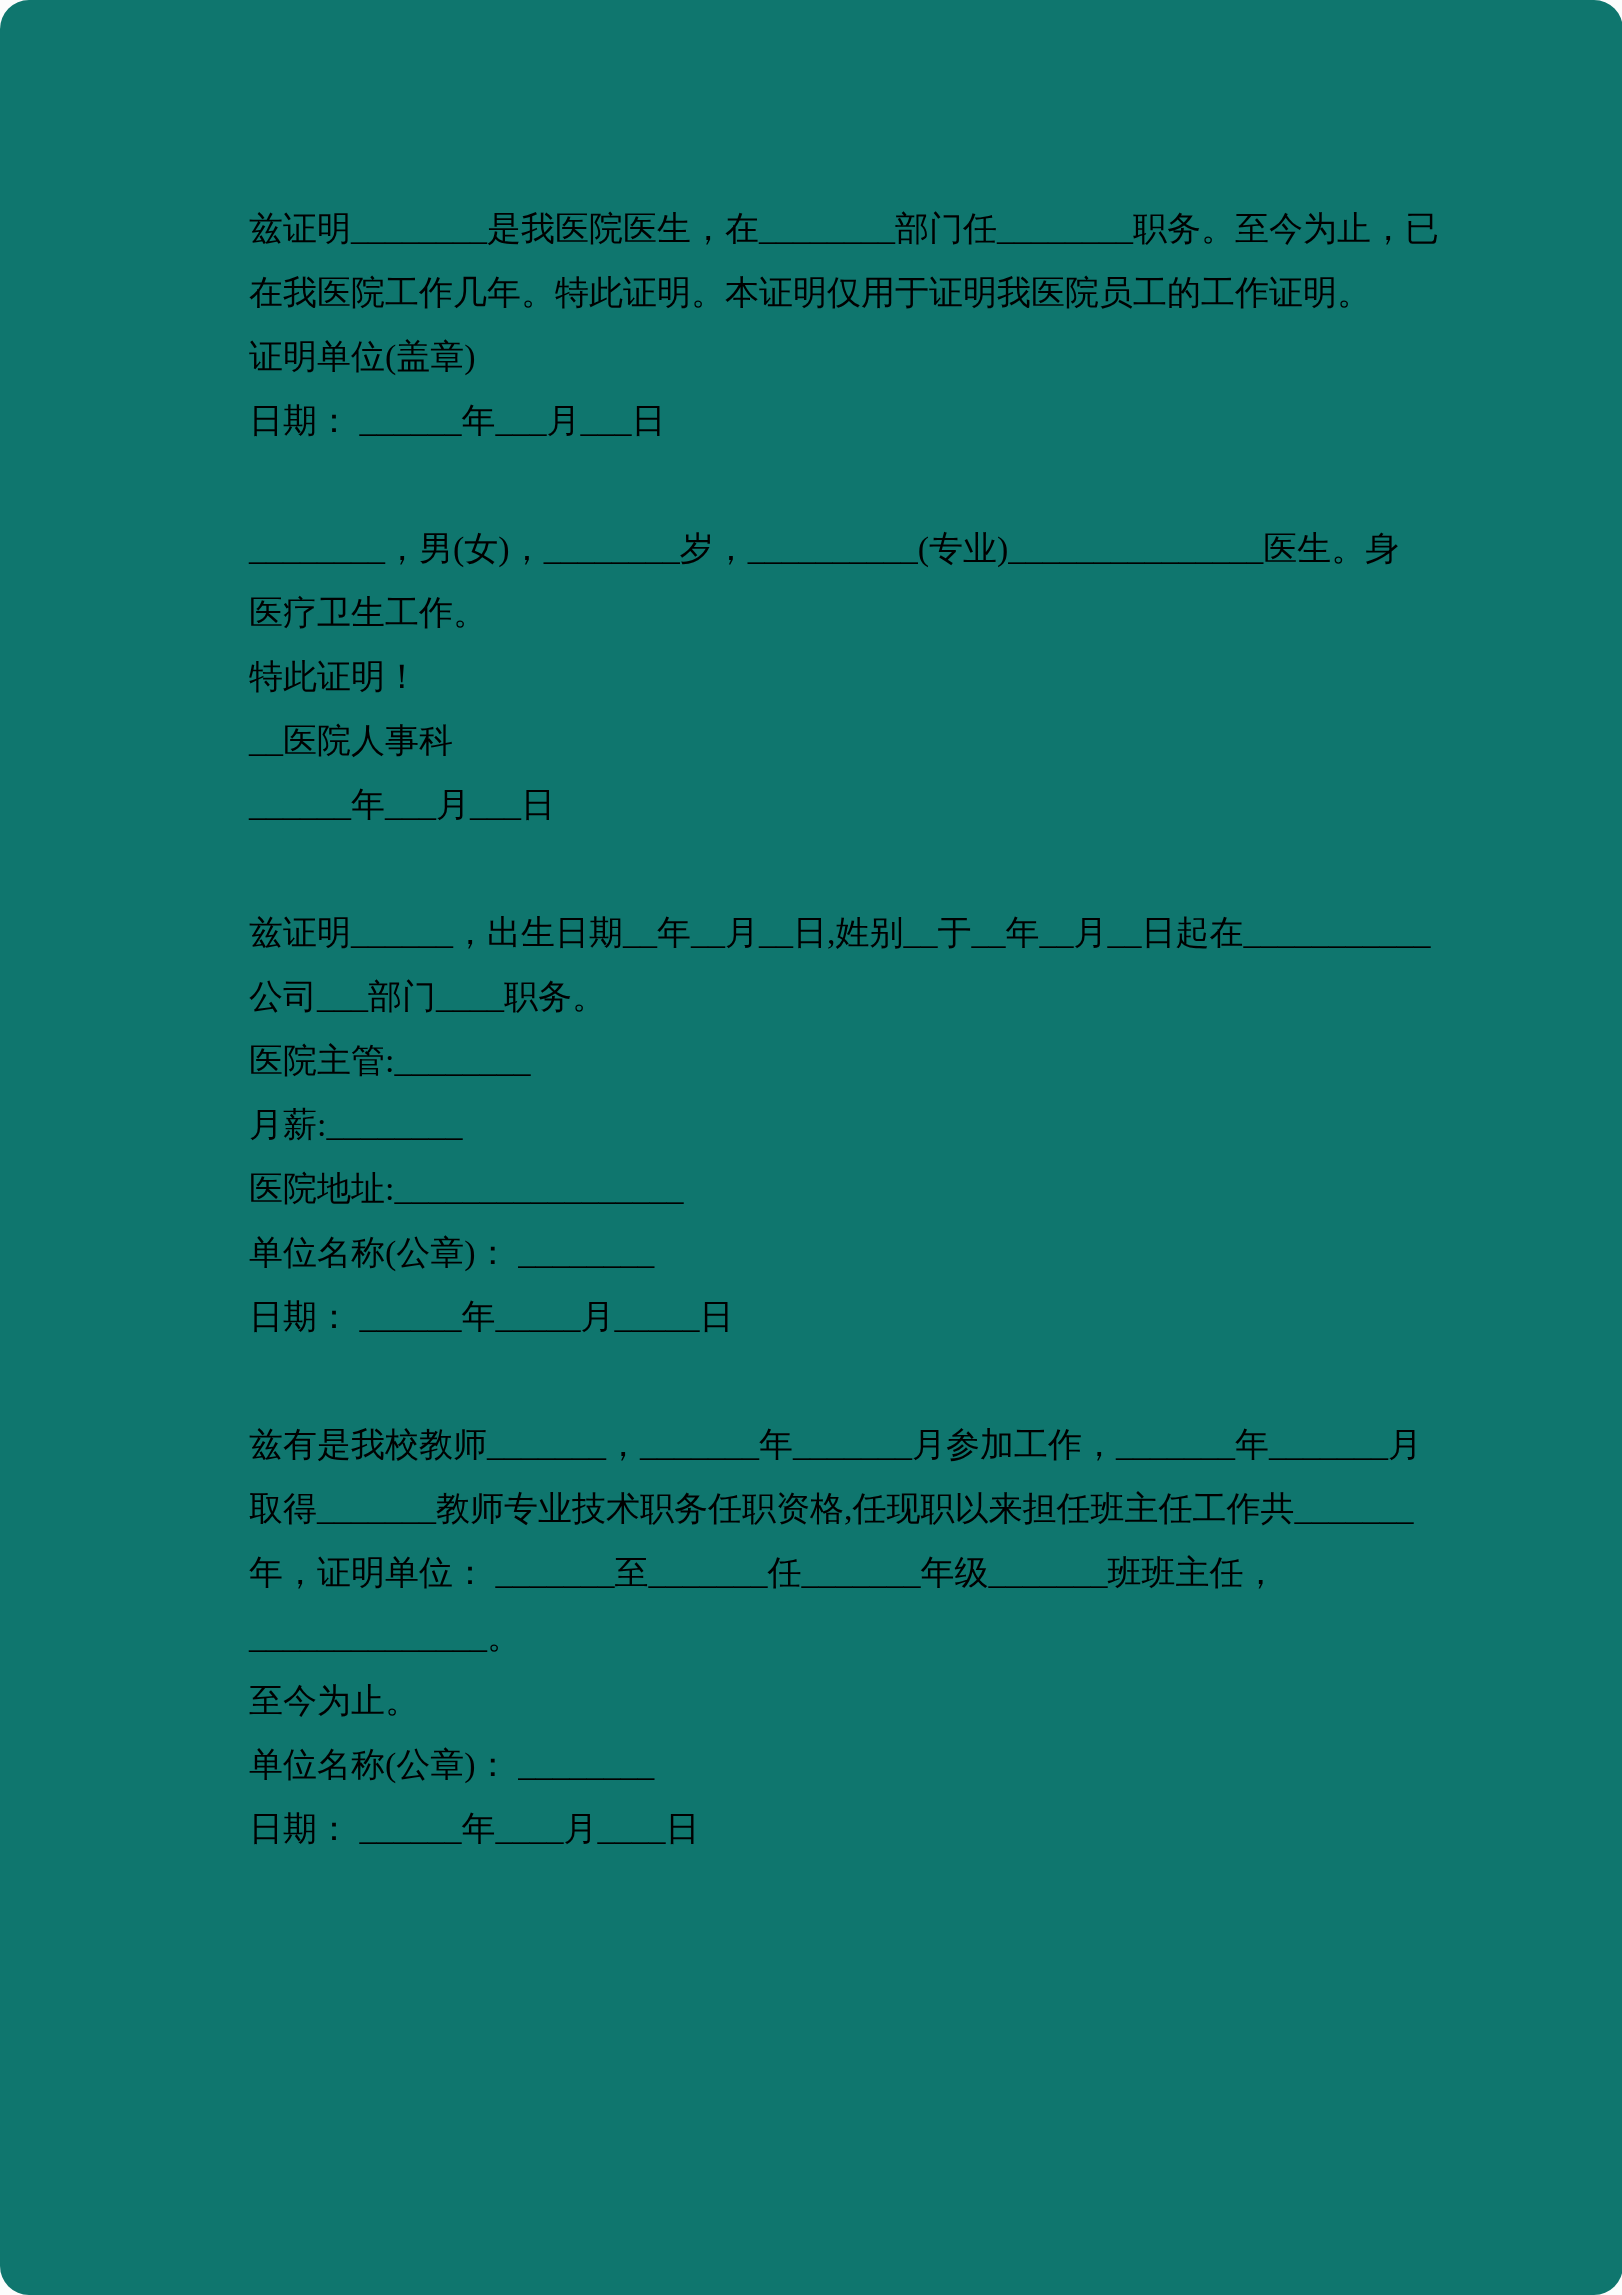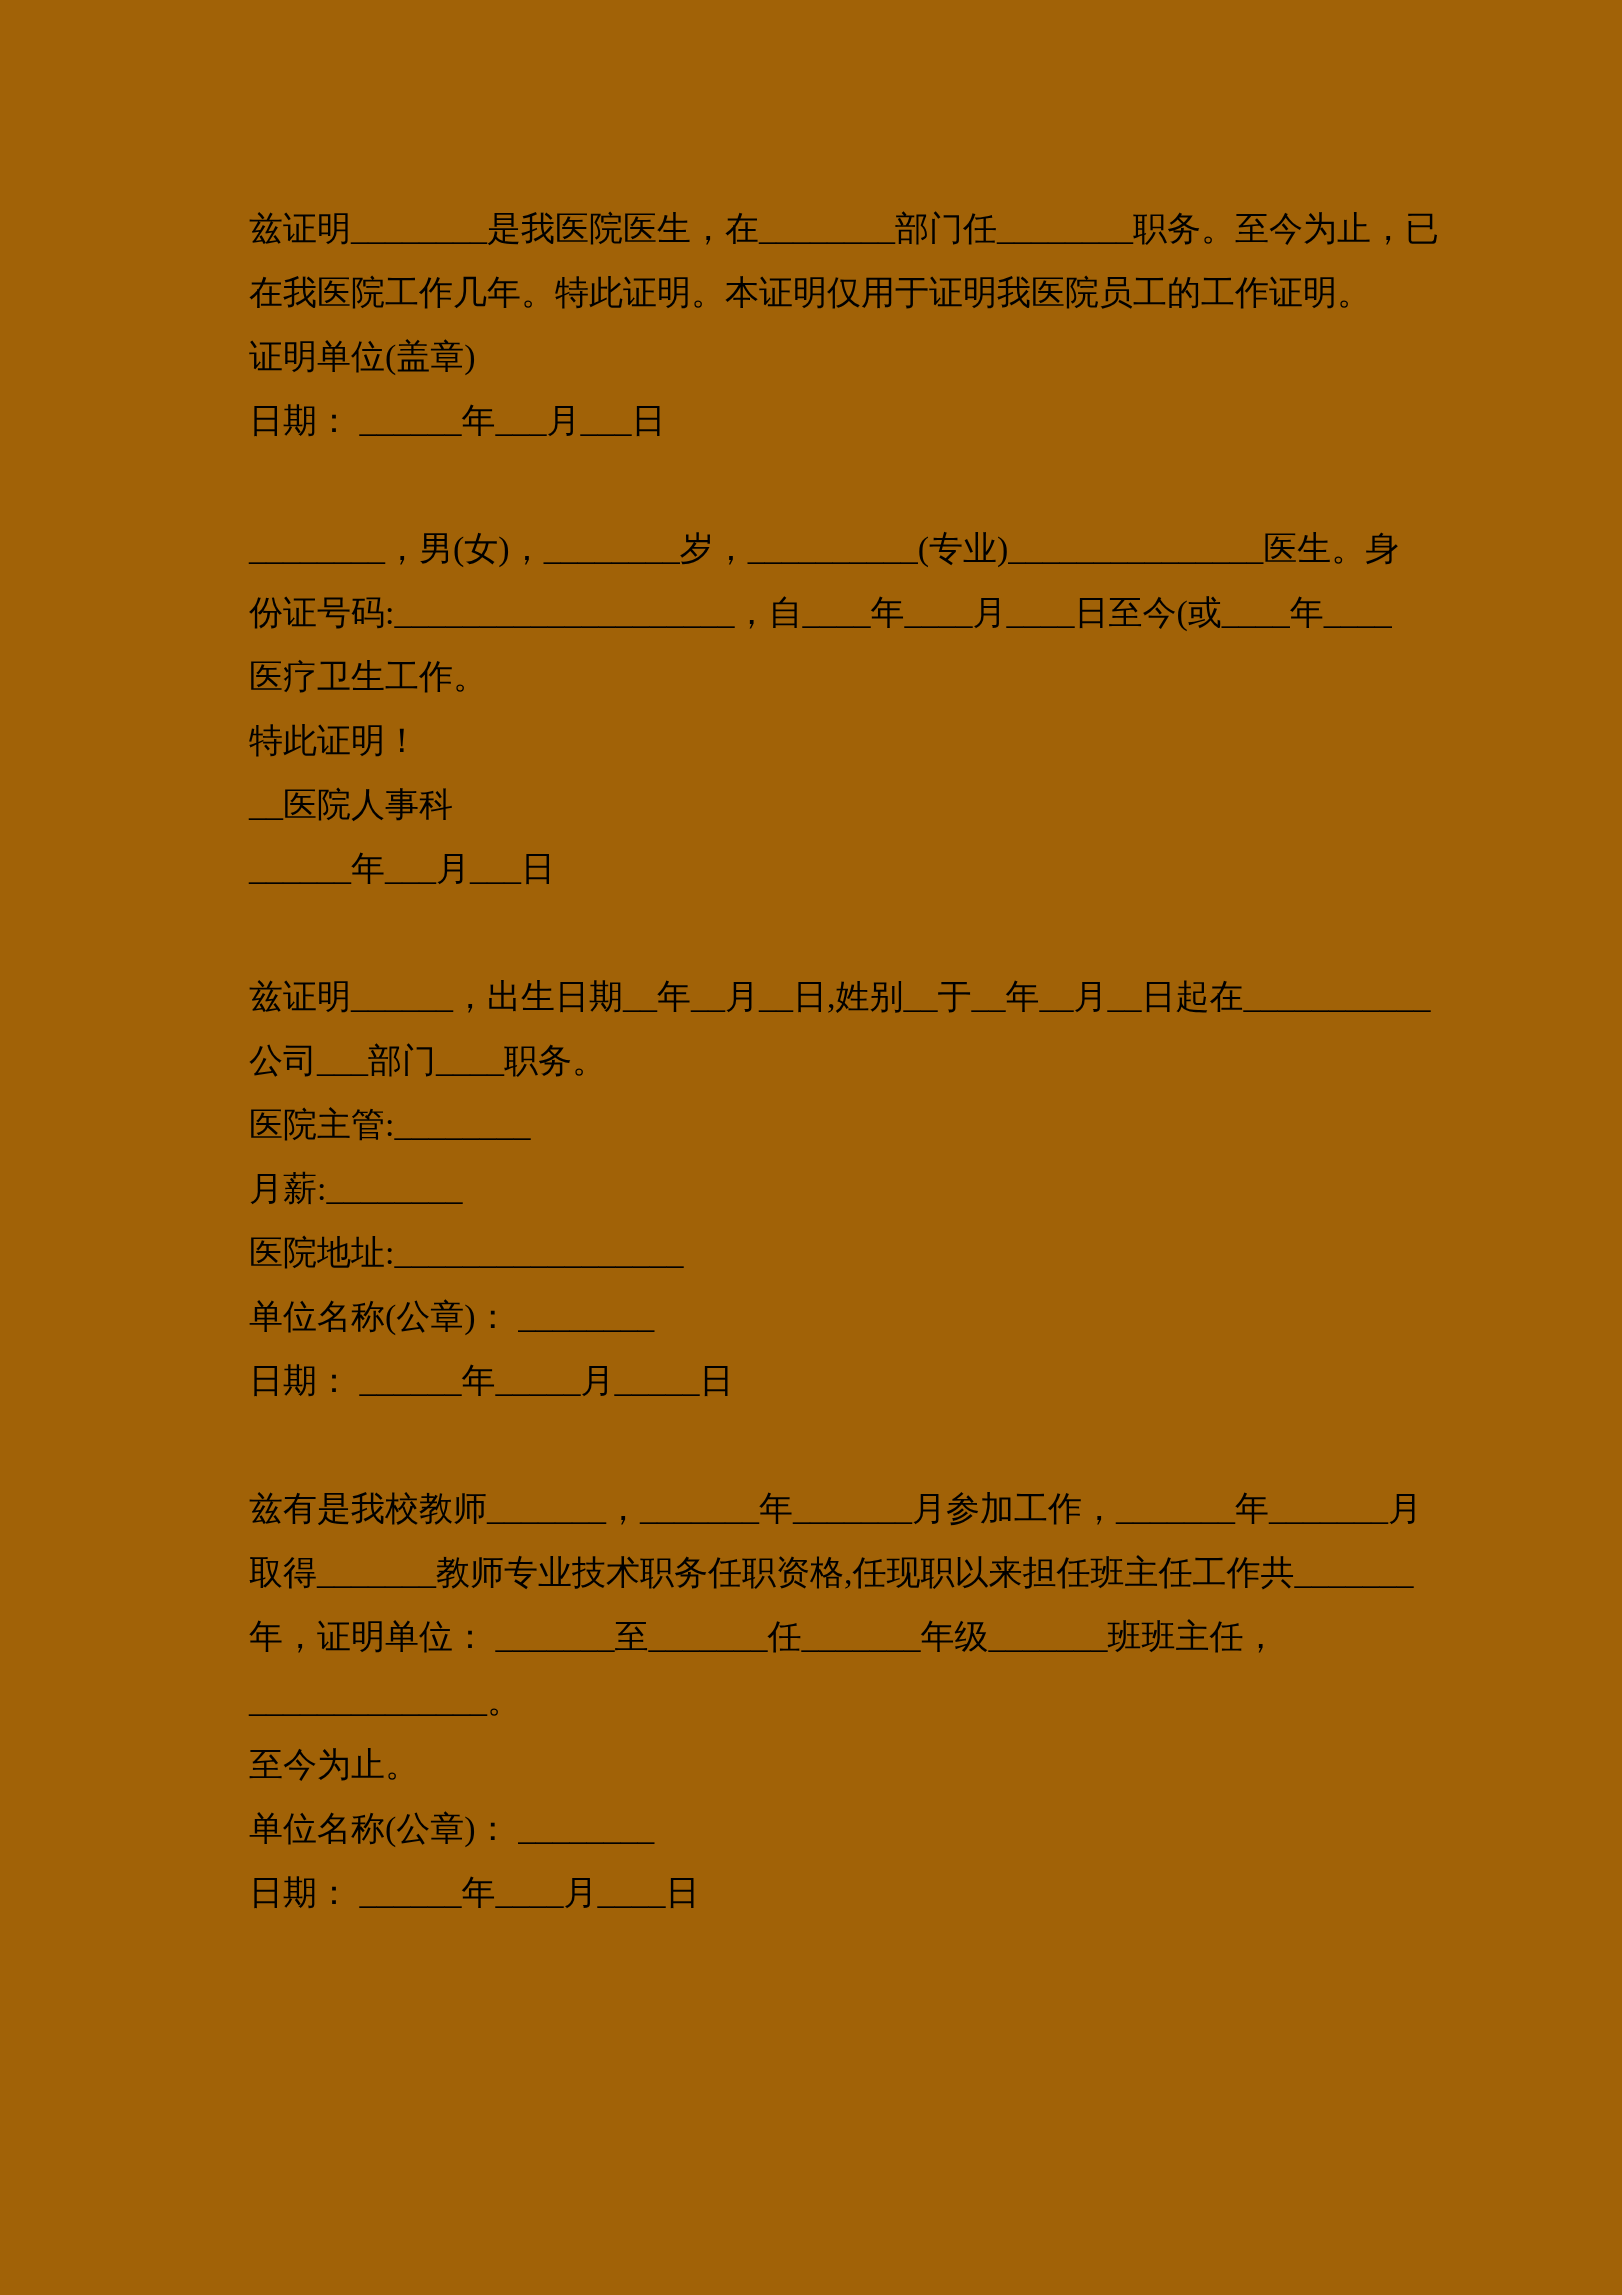--- a/index.html
+++ b/index.html
@@ -37,29 +37,28 @@
     white-space: pre;
     overflow: visible;
   }
   .line.blank {
     
   }
 </style>
 </head>
 <body style="background: rgb(252, 252, 252);">
 
-<div class="page" style="background: #a16207;">
+<div class="page" style="background: #0f766e; border-radius: 29px;">
   <div class="content" style="color: rgb(0, 0, 0);">
       <div class="line">兹证明________是我医院医生，在________部门任________职务。至今为止，已</div>
       <div class="line">在我医院工作几年。特此证明。本证明仅用于证明我医院员工的工作证明。</div>
       <div class="line">证明单位(盖章)</div>
       <div class="line">日期： ______年___月___日</div>
       <div class="line blank"></div>
       <div class="line">________，男(女)，________岁，__________(专业)_______________医生。身</div>
-      <div class="line">份证号码:____________________，自____年____月____日至今(或____年____</div>
       <div class="line">医疗卫生工作。</div>
       <div class="line">特此证明！</div>
       <div class="line">__医院人事科</div>
       <div class="line">______年___月___日</div>
       <div class="line blank"></div>
       <div class="line">兹证明______，出生日期__年__月__日,姓别__于__年__月__日起在___________</div>
       <div class="line">公司___部门____职务。</div>
       <div class="line">医院主管:________</div>
       <div class="line">月薪:________</div>
       <div class="line">医院地址:_________________</div>

